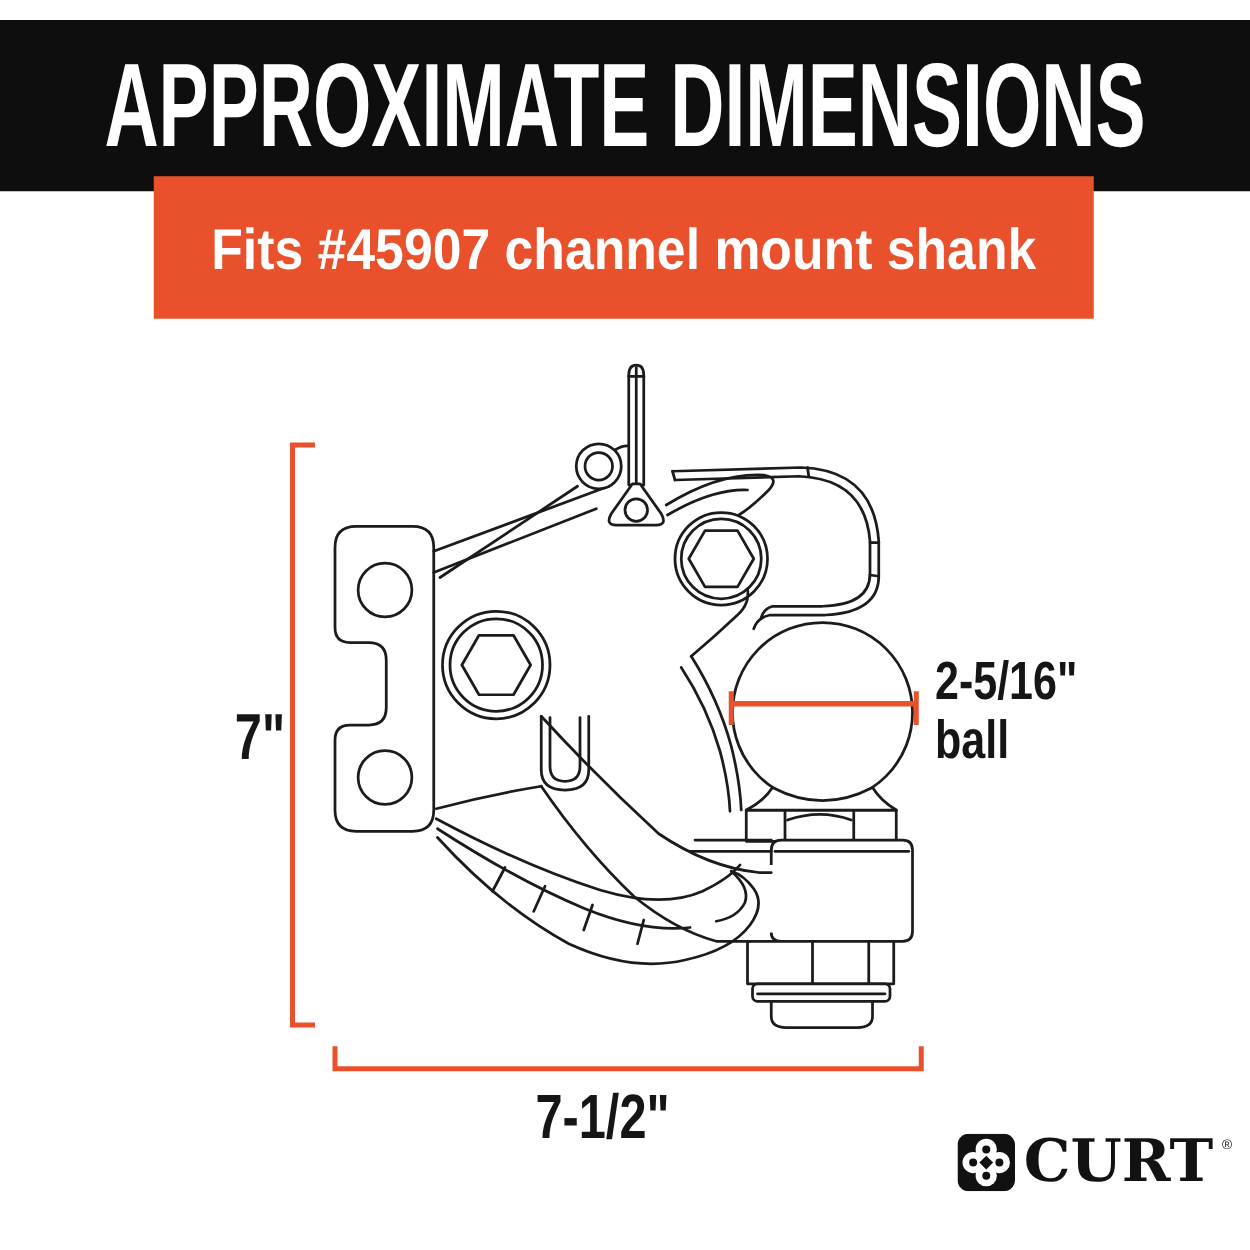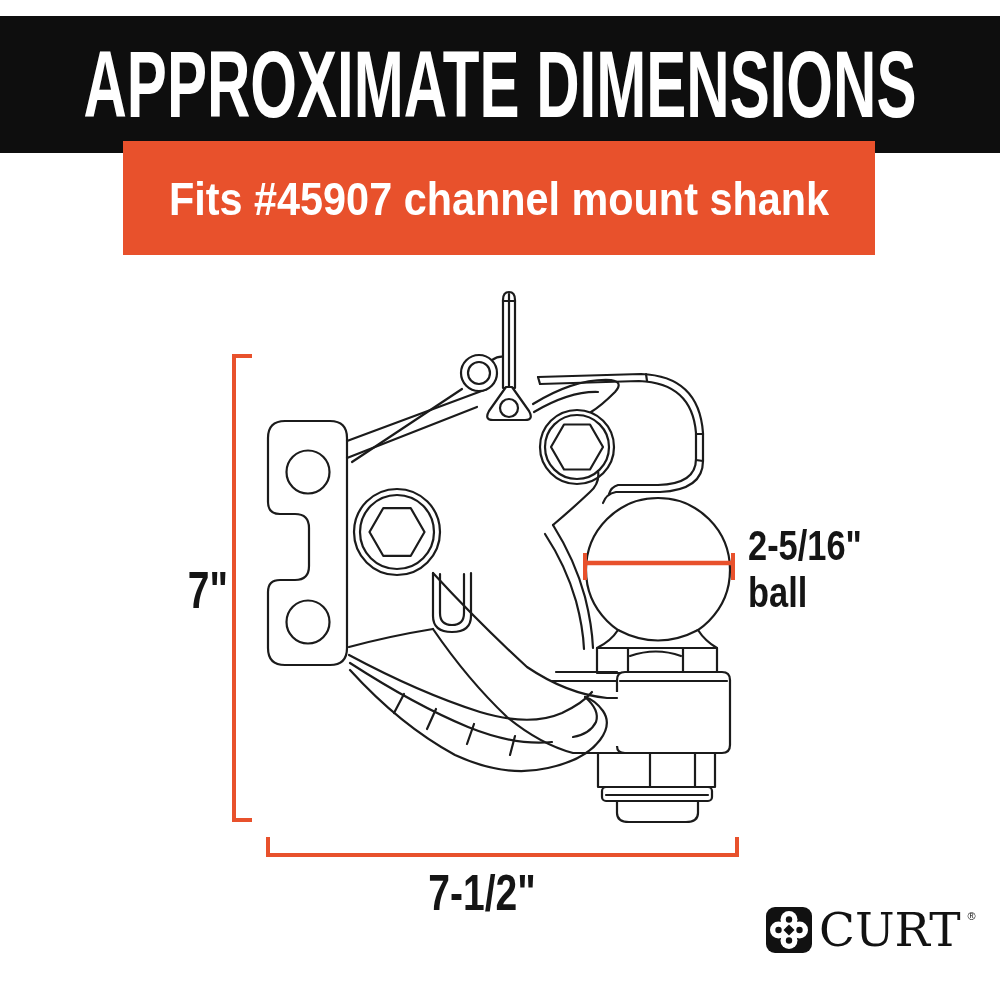--- a/index.html
+++ b/index.html
@@ -36,21 +36,21 @@
   .lbl-75{left:377px;top:864px;width:210px;font-size:50px;text-align:center;
     transform:scaleX(.78);transform-origin:center;}
   .lbl-ball{left:748px;top:522px;font-size:43px;line-height:47px;
     transform:scaleX(.8);transform-origin:left center;}
   .logo{
     position:absolute;left:766px;top:906px;height:48px;
     display:flex;align-items:center;gap:7px;
   }
   .logo-text{
     font-family:"DejaVu Serif","Liberation Serif",serif;
-    font-weight:normal;font-size:47px;line-height:46px;color:#121212;
+    font-weight:bold;font-size:47px;line-height:46px;color:#121212;
     letter-spacing:0px;
   }
   .logo-tm{font-family:"Liberation Sans",sans-serif;font-size:11px;color:#121212;
     align-self:flex-start;margin-top:4px;}
 </style>
 </head>
 <body>
 
 <div class="page">
 

